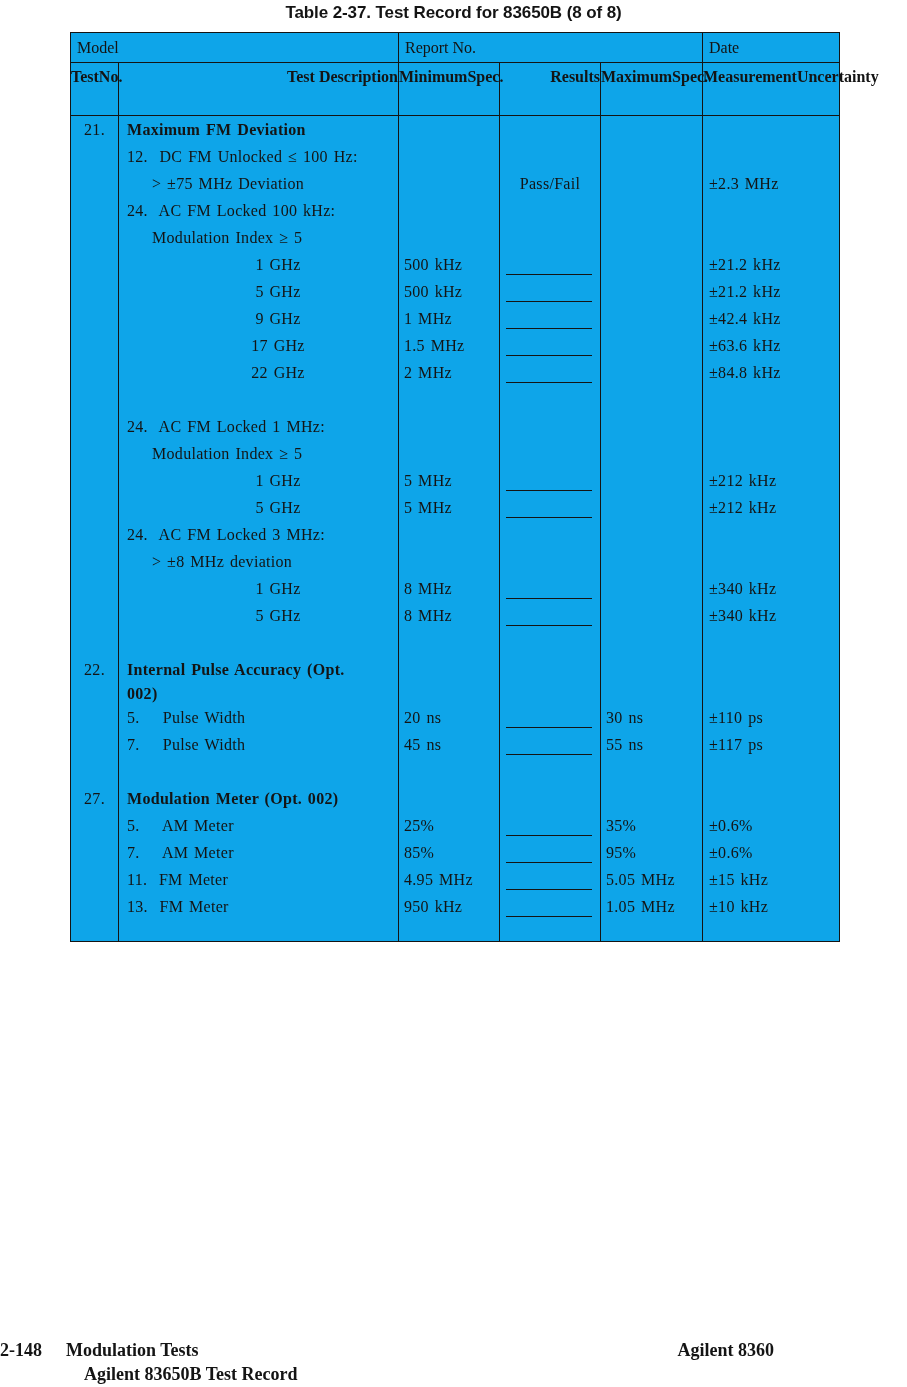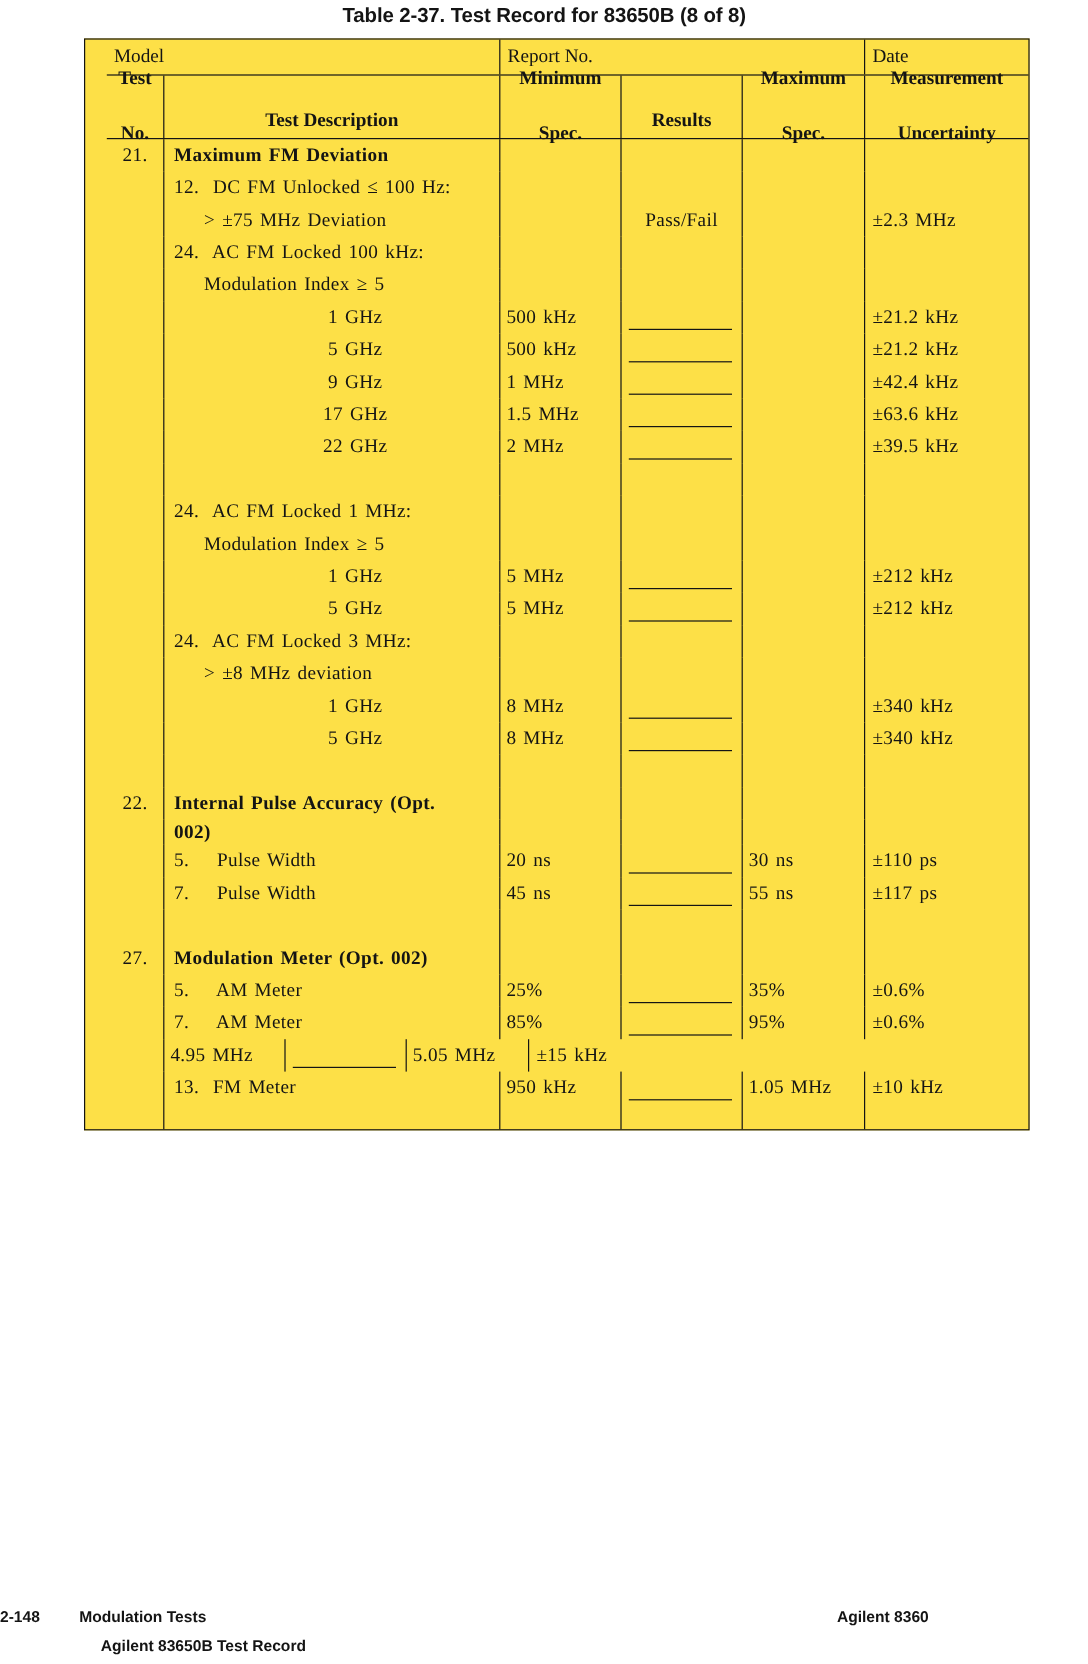--- a/index.html
+++ b/index.html
@@ -7,34 +7,34 @@
     position:relative;width:907px;height:1387px;background:#ffffff;
     font-family:"Liberation Serif",serif;color:#141414;overflow:hidden;
   }
   .title{
     position:absolute;left:0;top:3px;width:100%;text-align:center;
     font-family:"Liberation Sans",sans-serif;font-weight:bold;font-size:17px;
     letter-spacing:-0.1px;
   }
   .table{
     position:absolute;left:70px;top:32px;width:768px;
-    border:1.6px solid #141414;box-sizing:content-box;background:#fde047;padding-left:18px;
+    border:1.6px solid #141414;box-sizing:content-box;background:#0ea5e9;
   }
   .meta-row{display:flex;height:29px;border-bottom:1.5px solid #141414;}
   .meta-cell{
     box-sizing:border-box;display:flex;align-items:center;
     padding-left:6px;font-size:16px;
   }
   .meta-model{width:328px;border-right:1.5px solid #141414;}
   .meta-report{width:304px;border-right:1.5px solid #141414;}
   .meta-date{width:136px;}
   .head-row{display:flex;height:52px;border-bottom:1.5px solid #141414;}
   .hcell{
-    box-sizing:border-box;display:flex;flex-direction:column;justify-content:center;
-    padding:3px 0 4px;text-align:center;font-weight:bold;font-size:16px;gap:24px;
+    box-sizing:border-box;display:flex;justify-content:space-between;
+    padding:3px 0 4px;text-align:center;font-weight:bold;font-size:16px;
   }
   .hline{height:22px;line-height:22px;white-space:pre;}
   .col0{width:48px;border-right:1.5px solid #141414;}
   .col1{width:280px;border-right:1.5px solid #141414;}
   .col2{width:101px;border-right:1.5px solid #141414;}
   .col3{width:101px;border-right:1.5px solid #141414;}
   .col4{width:102px;border-right:1.5px solid #141414;}
   .col5{width:136px;}
   .body{position:relative;}
   .brow{display:flex;height:27px;}
@@ -52,21 +52,21 @@
   .d0 .t{margin-left:8px;font-weight:bold;}
   .d1 .t{margin-left:8px;}
   .d2 .t{margin-left:33px;}
   .d3 .t{display:inline-block;margin-left:93px;width:132px;text-align:center;}
   .rline{
     position:absolute;left:6px;bottom:3px;width:86px;height:0;
     border-bottom:1.5px solid #141414;
   }
   .footer{
     position:absolute;left:0;top:1340px;width:775px;height:47px;
-    font-family:Liberation Sans, sans-serif;font-weight:bold;font-size:13px;
+    font-family:Liberation Serif, serif;font-weight:bold;font-size:18px;
   }
   .f-page{position:absolute;left:0;top:0;}
   .f-sec{position:absolute;left:66px;top:0;}
   .f-right{position:absolute;right:1px;top:0;}
   .f-sub{position:absolute;left:84px;top:24px;text-align:right;}
 </style>
 </head>
 <body>
 
 <div class="page">
@@ -177,21 +177,21 @@
           <div class="bcell c3"><span class="rline"></span></div>
           <div class="bcell c4"></div>
           <div class="bcell c5">±63.6 kHz</div>
         </div>
         <div class="brow">
           <div class="bcell c0"></div>
           <div class="bcell c1 d3"><span class="t">22 GHz</span></div>
           <div class="bcell c2">2 MHz</div>
           <div class="bcell c3"><span class="rline"></span></div>
           <div class="bcell c4"></div>
-          <div class="bcell c5">±39.5 kHz</div>
+          <div class="bcell c5">±84.8 kHz</div>
         </div>
         <div class="brow">
           <div class="bcell c0"></div>
           <div class="bcell c1 d0"><span class="t"></span></div>
           <div class="bcell c2"></div>
           <div class="bcell c3"></div>
           <div class="bcell c4"></div>
           <div class="bcell c5"></div>
         </div>
         <div class="brow">
@@ -325,20 +325,21 @@
         <div class="brow">
           <div class="bcell c0"></div>
           <div class="bcell c1 d1"><span class="t">7.    AM Meter</span></div>
           <div class="bcell c2">85%</div>
           <div class="bcell c3"><span class="rline"></span></div>
           <div class="bcell c4">95%</div>
           <div class="bcell c5">±0.6%</div>
         </div>
         <div class="brow">
           <div class="bcell c0"></div>
+          <div class="bcell c1 d1"><span class="t">11.  FM Meter</span></div>
           <div class="bcell c2">4.95 MHz</div>
           <div class="bcell c3"><span class="rline"></span></div>
           <div class="bcell c4">5.05 MHz</div>
           <div class="bcell c5">±15 kHz</div>
         </div>
         <div class="brow">
           <div class="bcell c0"></div>
           <div class="bcell c1 d1"><span class="t">13.  FM Meter</span></div>
           <div class="bcell c2">950 kHz</div>
           <div class="bcell c3"><span class="rline"></span></div>

